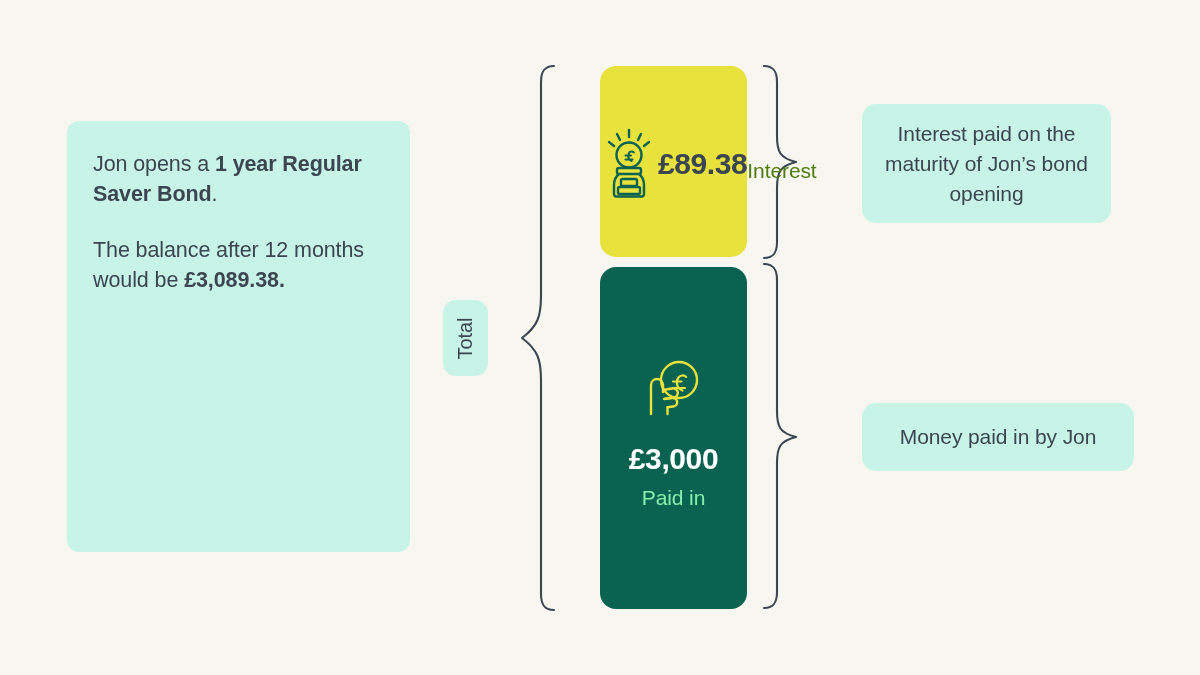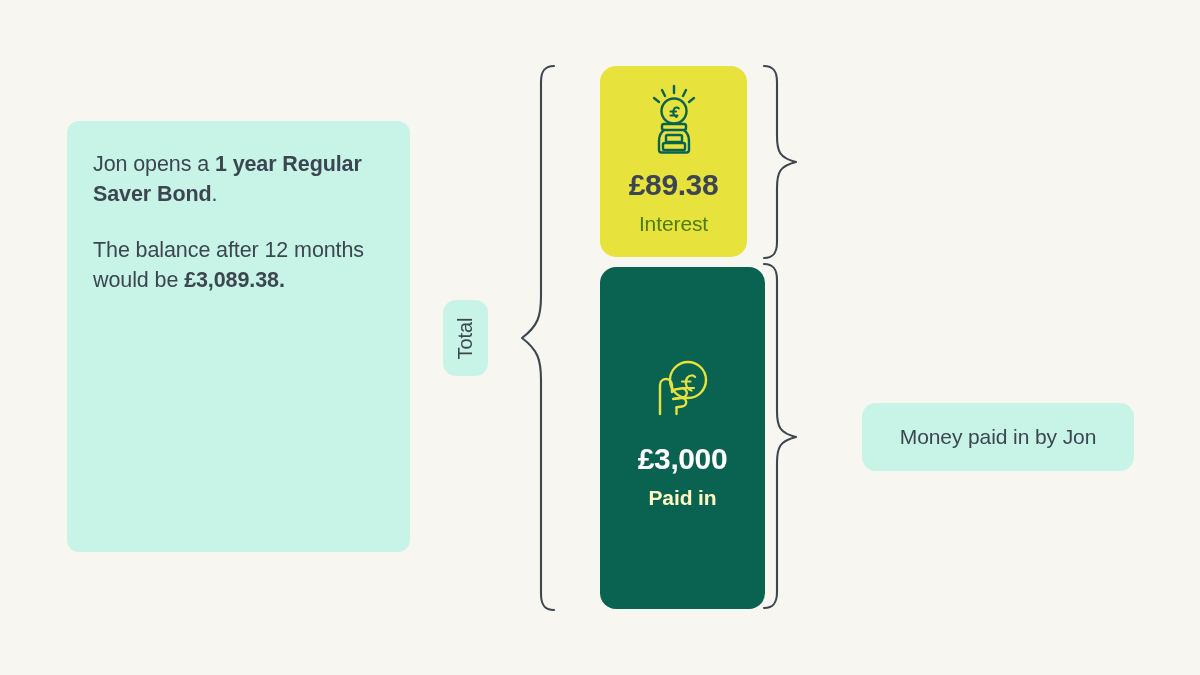--- a/index.html
+++ b/index.html
@@ -79,30 +79,29 @@
   
   #interest-box {
     position: absolute;
     left: 600px;
     top: 66px;
     width: 147px;
     height: 191px;
     background: #E8E23C;
     border-radius: 16px;
     display: flex;
-    flex-direction: column;
     align-items: center;
     box-sizing: border-box;
     padding-top: 18px;
   }
   #paid-box {
     position: absolute;
     left: 600px;
     top: 267px;
-    width: 165px;
+    width: 147px;
     height: 342px;
     background: #0A6351;
     border-radius: 16px;
     display: flex;
     flex-direction: column;
     align-items: center;
     box-sizing: border-box;
     padding-top: 89px;
     text-align: right;
   }
@@ -119,21 +118,21 @@
     margin-bottom: 13px;
   }
   .box-caption {
     font-size: 21px;
     letter-spacing: -0.1px;
     line-height: 1;
   }
   #interest-box .box-amount { color: #3B4651; }
   #interest-box .box-caption { color: #4d7c0f; }
   #paid-box .box-amount { color: #FFFFFF; }
-  #paid-box .box-caption { color: #fef9c3; font-weight: bold; }
+  #paid-box .box-caption { color: #86efac; }
 
   
   .callout {
     position: absolute;
     background: #C8F4E8;
     border-radius: 14px;
     color: #3B4651;
     display: flex;
     align-items: center;
     justify-content: center;
@@ -240,17 +239,20 @@
         <path d="M8 58 V29 c0 -3.4 2.6 -6 6 -6 c3.4 0 6 2.6 6 6 v7"></path>
         <path d="M20 34 l9 -1.5 c3 -0.5 5.4 1.2 5.8 3.8 c0.4 2.6 -1.4 4.8 -4.2 5.2 l-9.5 1.4"></path>
         <path d="M21.5 43 l7.5 -1 c2.8 -0.4 5 1.4 5.2 3.8 c0.2 2.4 -1.6 4.4 -4.2 4.7 l-5.5 0.7"></path>
         <path d="M24.5 51.4 v6.6"></path>
       </svg>
     </span>
     <div class="box-amount">£3,000</div>
     <div class="box-caption">Paid in</div>
   </div>
 
+  <div class="callout" id="callout-interest">
+    <span>Interest paid on the maturity of Jon’s bond opening</span>
+  </div>
   <div class="callout" id="callout-paid">
     <span>Money paid in by Jon</span>
   </div>
 
 </div>
 
 </body></html>

